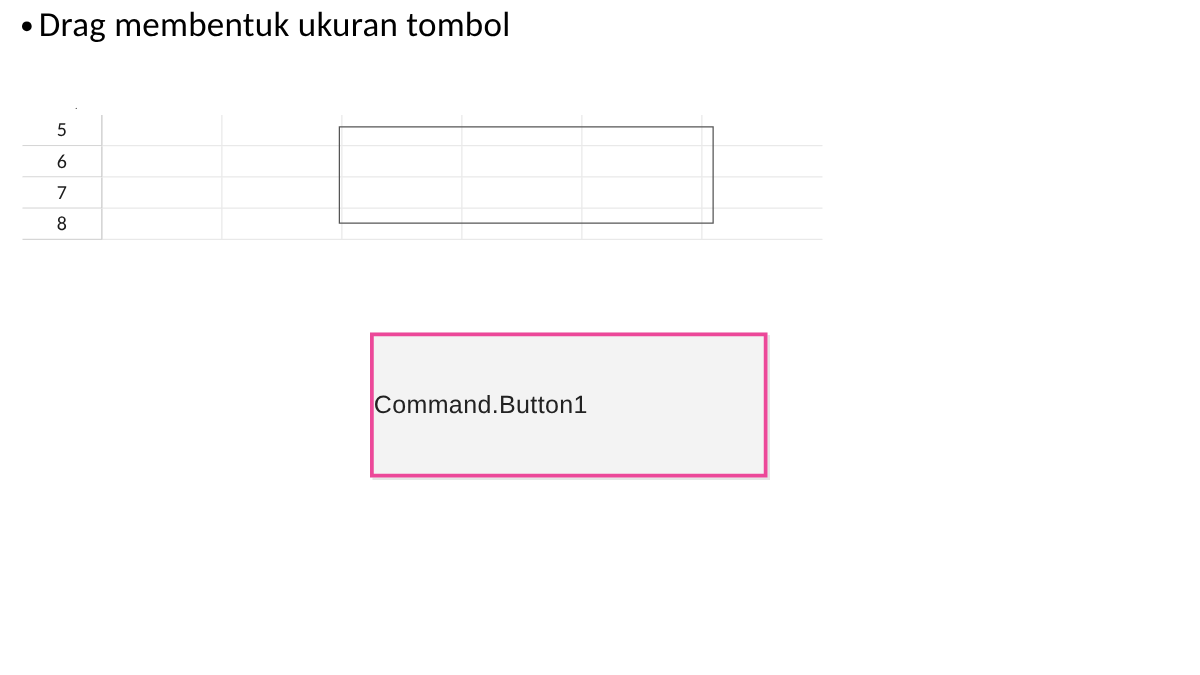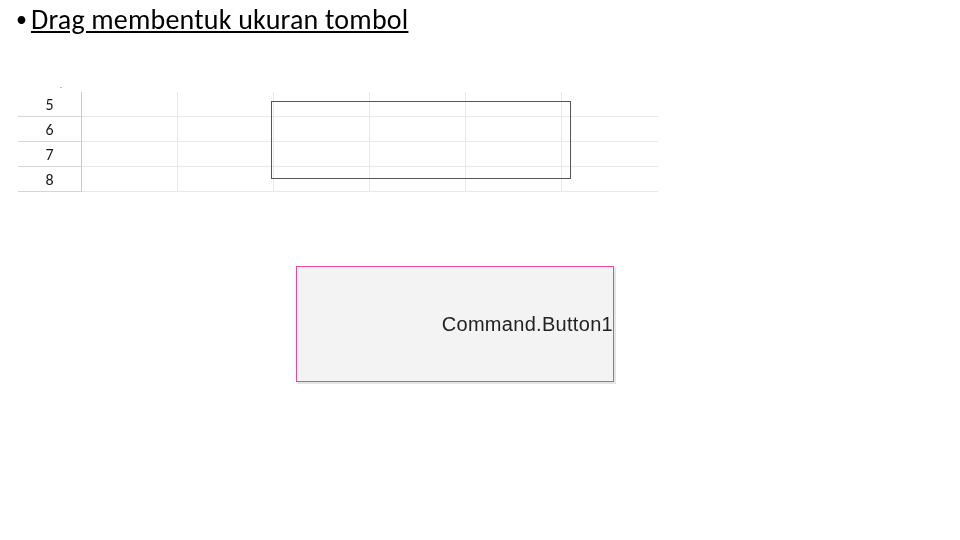--- a/index.html
+++ b/index.html
@@ -25,21 +25,20 @@
     display: flex;
     align-items: center;
     gap: 4px;
   }
   .bullet {
     font-size: 22px;
     line-height: 1;
   }
   .bullet-text {
     letter-spacing: 0.2px;
-    text-decoration: underline;
   }
 
   
   .grid-area {
     position: absolute;
     left: 18px;
     top: 78px;
     width: 640px;
     height: 132px;
   }
@@ -104,25 +103,25 @@
   }
 
   
   .command-button {
     position: absolute;
     left: 296px;
     top: 266px;
     width: 318px;
     height: 116px;
     background: #f3f3f3;
-    border: 1px solid #ec4899;
+    border: 3px solid #ec4899;
     box-shadow: 2px 2px 0 0 #e5e5e5;
     display: flex;
     align-items: center;
-    justify-content: flex-end;
+    justify-content: flex-start;
     box-sizing: border-box;
   }
   .command-button-label {
     font-family: "Segoe UI", Tahoma, Arial, sans-serif;
     font-size: 20px;
     color: #222;
     letter-spacing: 0.3px;
   }
 </style>
 </head>

